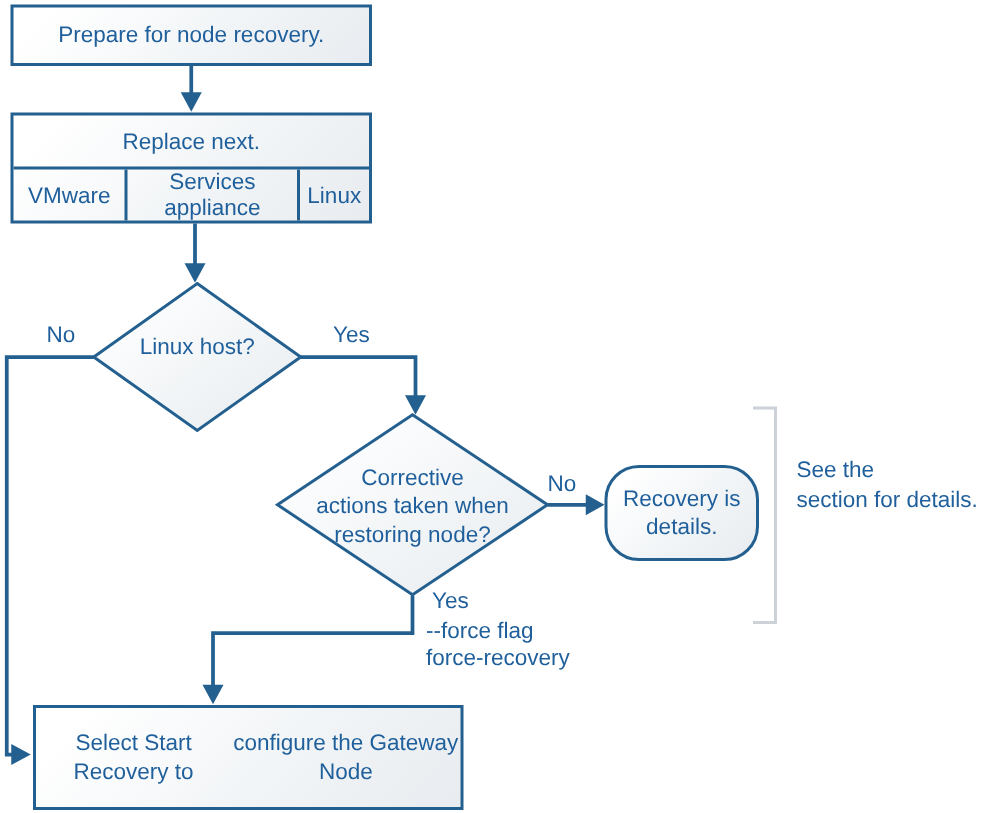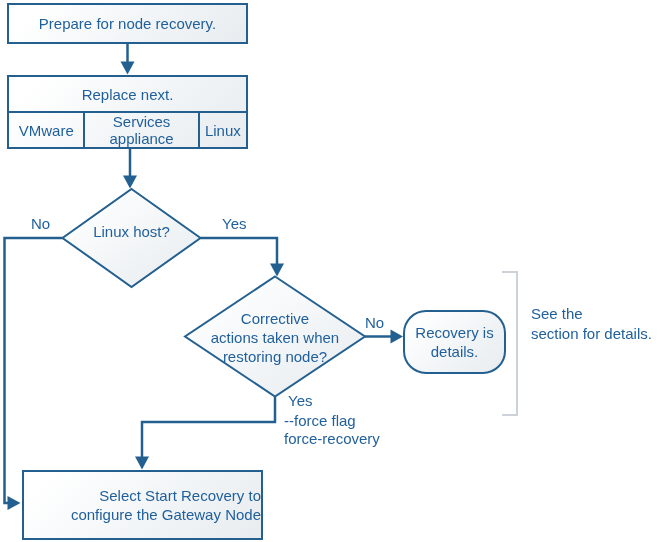--- a/index.html
+++ b/index.html
@@ -116,18 +116,18 @@
   <div class="rounded" style="left:403px; top:310px; width:103px; height:64px;">
     <div>Recovery is</div>
     <div>details.</div>
   </div>
 
   <div class="note" style="left:531px; top:304px;">
     <div>See the</div>
     <div>section for details.</div>
   </div>
 
-  <div class="box two-line" style="left:22px; top:470px; width:241px; height:70px; flex-direction:column;align-items:flex-end;">
+  <div class="box two-line" style="left:22px; top:470px; width:287px; height:70px; flex-direction:row;">
     <div>Select Start Recovery to</div>
     <div>configure the Gateway Node</div>
   </div>
 
 </div>
 
 </body></html>

